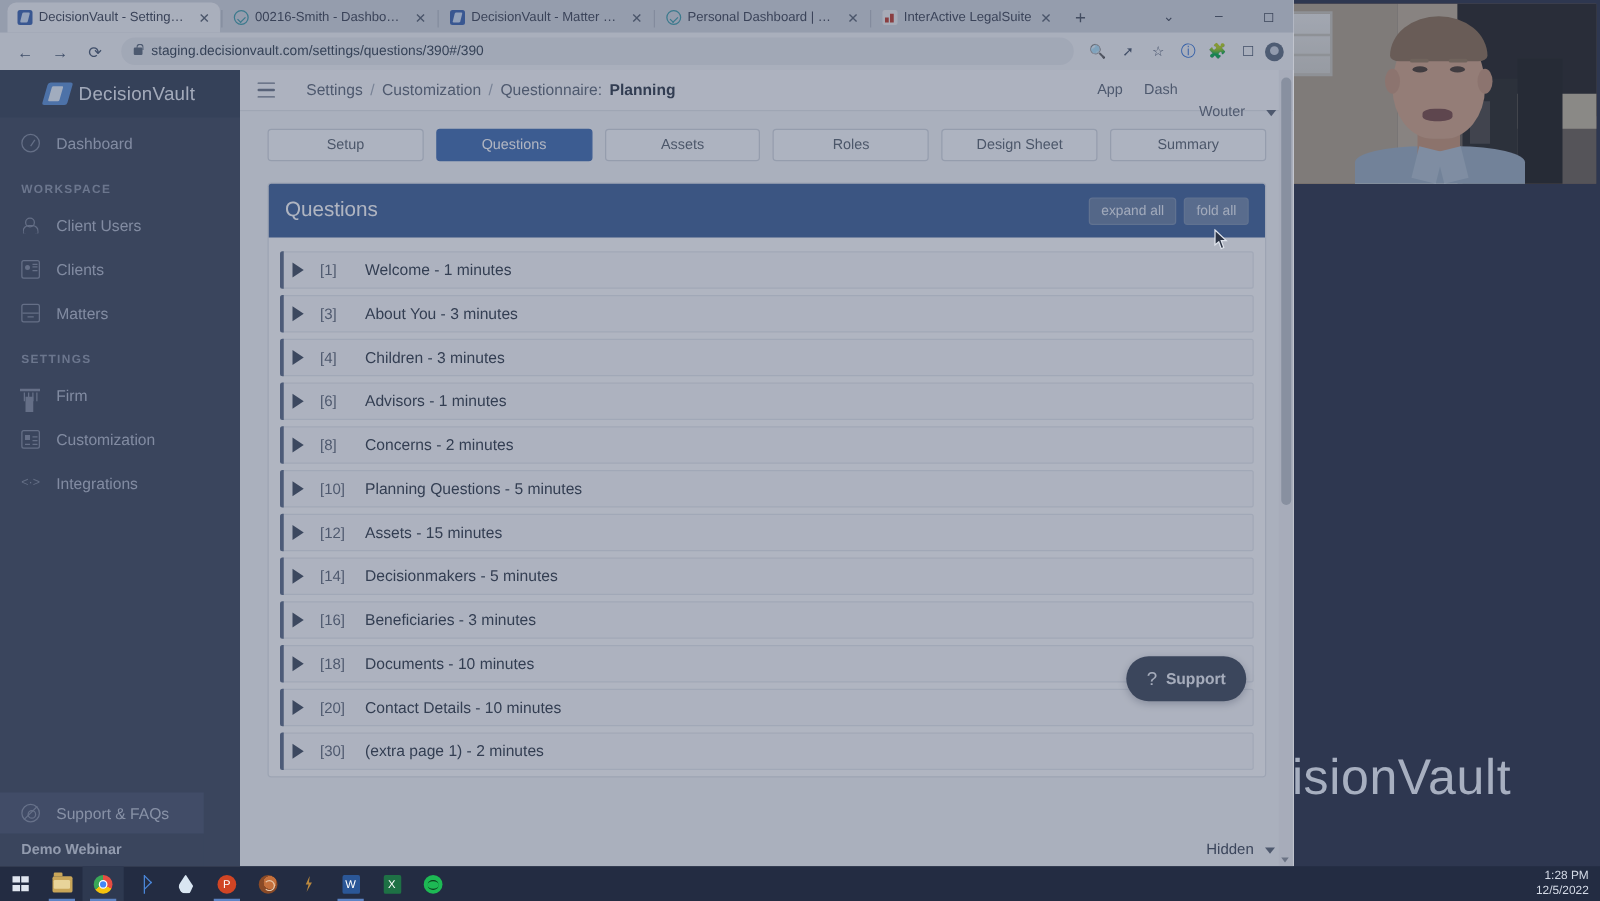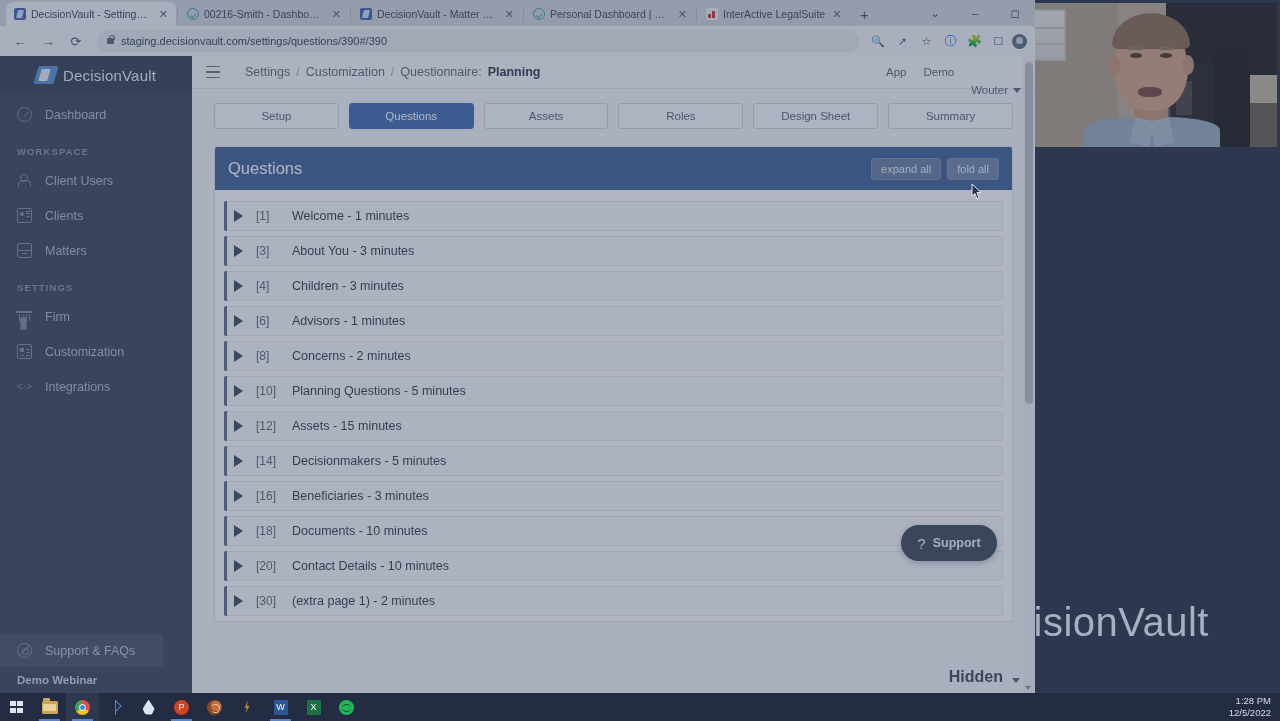--- a/index.html
+++ b/index.html
@@ -279,21 +279,21 @@
   .hamburger span:nth-child(3) { top: 11px; }
   .crumbs {
     margin-left: 23px; font-size: 12.5px; color: #5d6676; display: flex; align-items: center; gap: 6px;
   }
   .crumbs .sep { color: #a3abb8; }
   .crumbs .cur { color: #2d3747; font-weight: bold; }
   .apptop-right {
     margin-left: auto; display: flex; align-items: center; gap: 17px;
     font-size: 11.5px; color: #5d6676;
   }
-  .apptop-right .user { display:flex; align-items:center; gap: 5px; margin-top: 36px; }
+  .apptop-right .user { display:flex; align-items:center; gap: 17px; margin-top: 36px; }
   .caret-d { width:0; height:0; border-left:4px solid transparent; border-right:4px solid transparent;
     border-top:5px solid #5d6676; }
 
   .tabbtns {
     display: flex; gap: 10px; padding: 14px 22px 0 22px;
   }
   .tbtn {
     flex: 1 1 0; height: 26px; border: 1px solid #d2d7de; border-radius: 3px;
     background: #fbfcfd; color: #59636f; font-size: 11.5px;
     display: flex; align-items: center; justify-content: center;
@@ -353,21 +353,21 @@
     position: absolute; left: 709px; top: 469px;
     width: 96px; height: 36px; border-radius: 18px; background: #3d4758;
     display: flex; align-items: center; justify-content: center; gap: 7px;
     color: #eef1f6; font-size: 12.5px; font-weight: bold;
     box-shadow: 0 2px 7px rgba(30,38,55,0.3);
   }
   .support-pill .qm { font-size: 15px; font-weight: normal; }
 
   .hidden-badge {
     position: absolute; right: 32px; bottom: 7px;
-    font-size: 16px; font-weight: bold; color: #3c4555; padding-left: 44px;
+    font-size: 12px; font-weight: normal; color: #3c4555; padding-left: 44px;
   }
   .hidden-caret {
     position: absolute; right: 15px; bottom: 10px;
     width: 0; height: 0; border-left: 4px solid transparent; border-right: 4px solid transparent;
     border-top: 5px solid #5d6676;
   }
 
   
   .cursor {
     position: absolute; left: 969px; top: 183px; width: 14px; height: 18px;
@@ -610,21 +610,21 @@
           <div class="crumbs">
             <span>Settings</span>
             <span class="sep">/</span>
             <span>Customization</span>
             <span class="sep">/</span>
             <span>Questionnaire:</span>
             <span class="cur">Planning</span>
           </div>
           <div class="apptop-right">
             <span>App</span>
-            <span>Demo</span>
+            <span>Dash</span>
             <span class="user">
               <span>Wouter</span>
               <span class="caret-d"></span>
             </span>
           </div>
         </div>
 
         <div class="tabbtns">
           <div class="tbtn">Setup</div>
           <div class="tbtn active">Questions</div>

